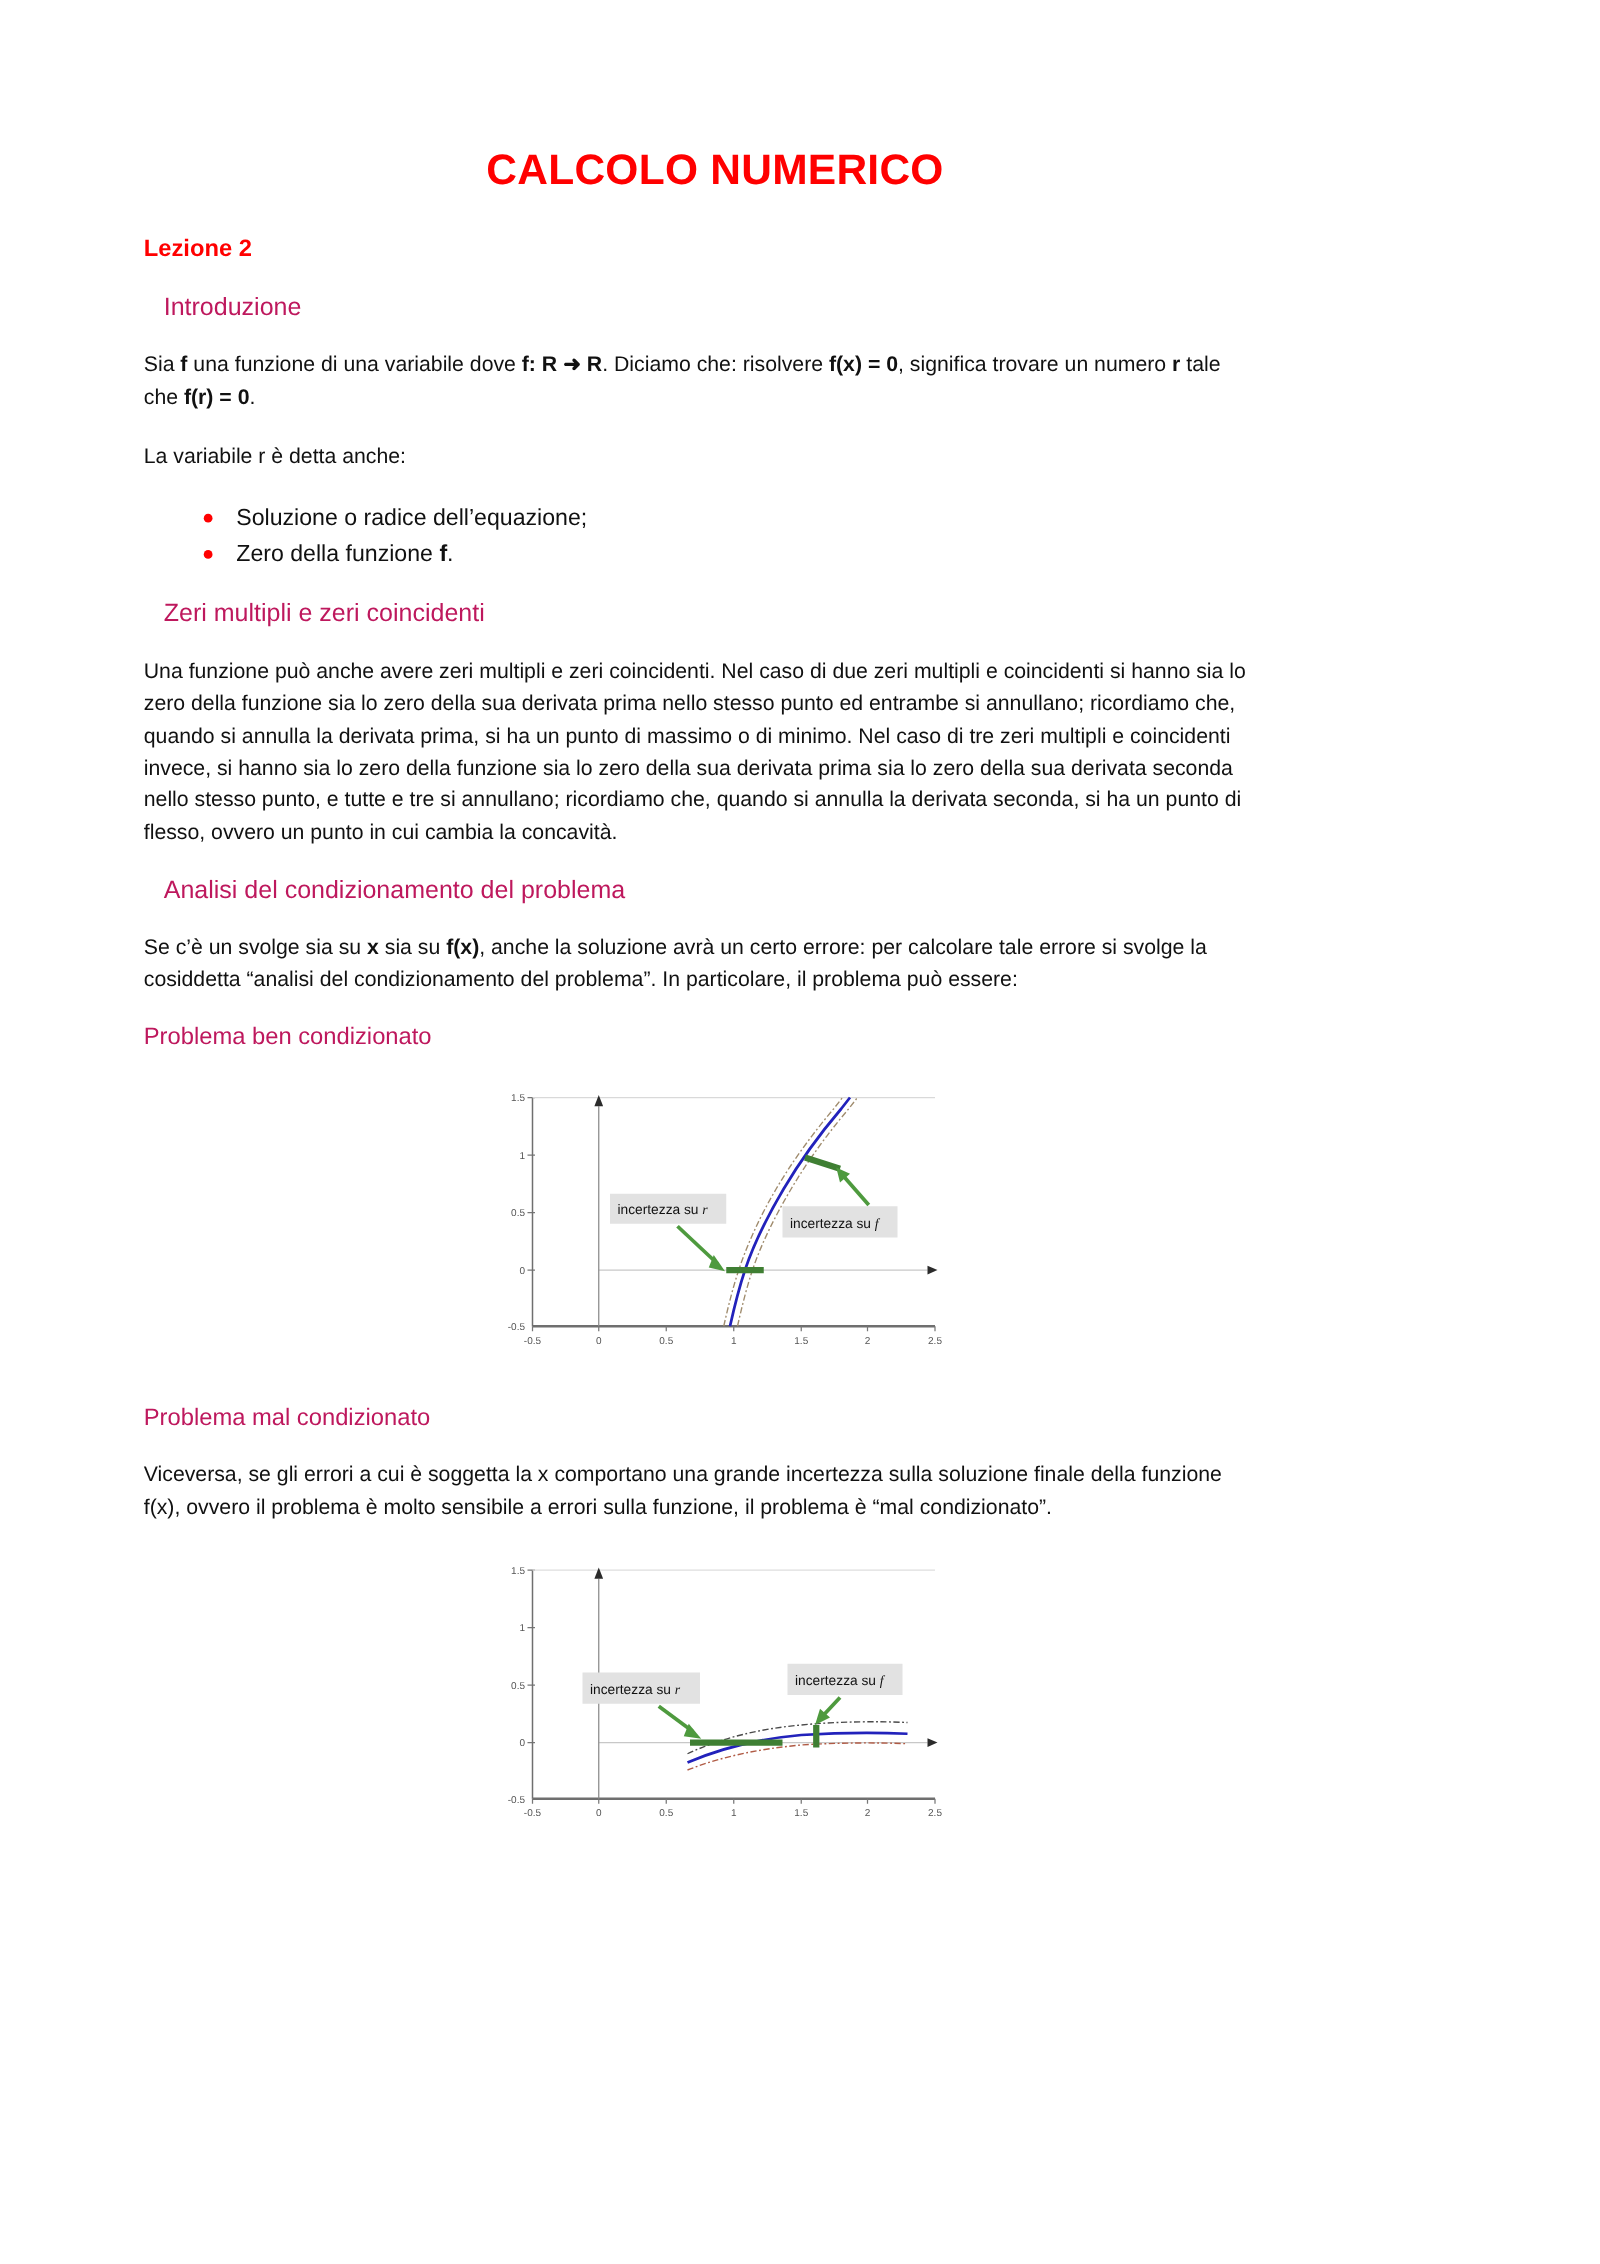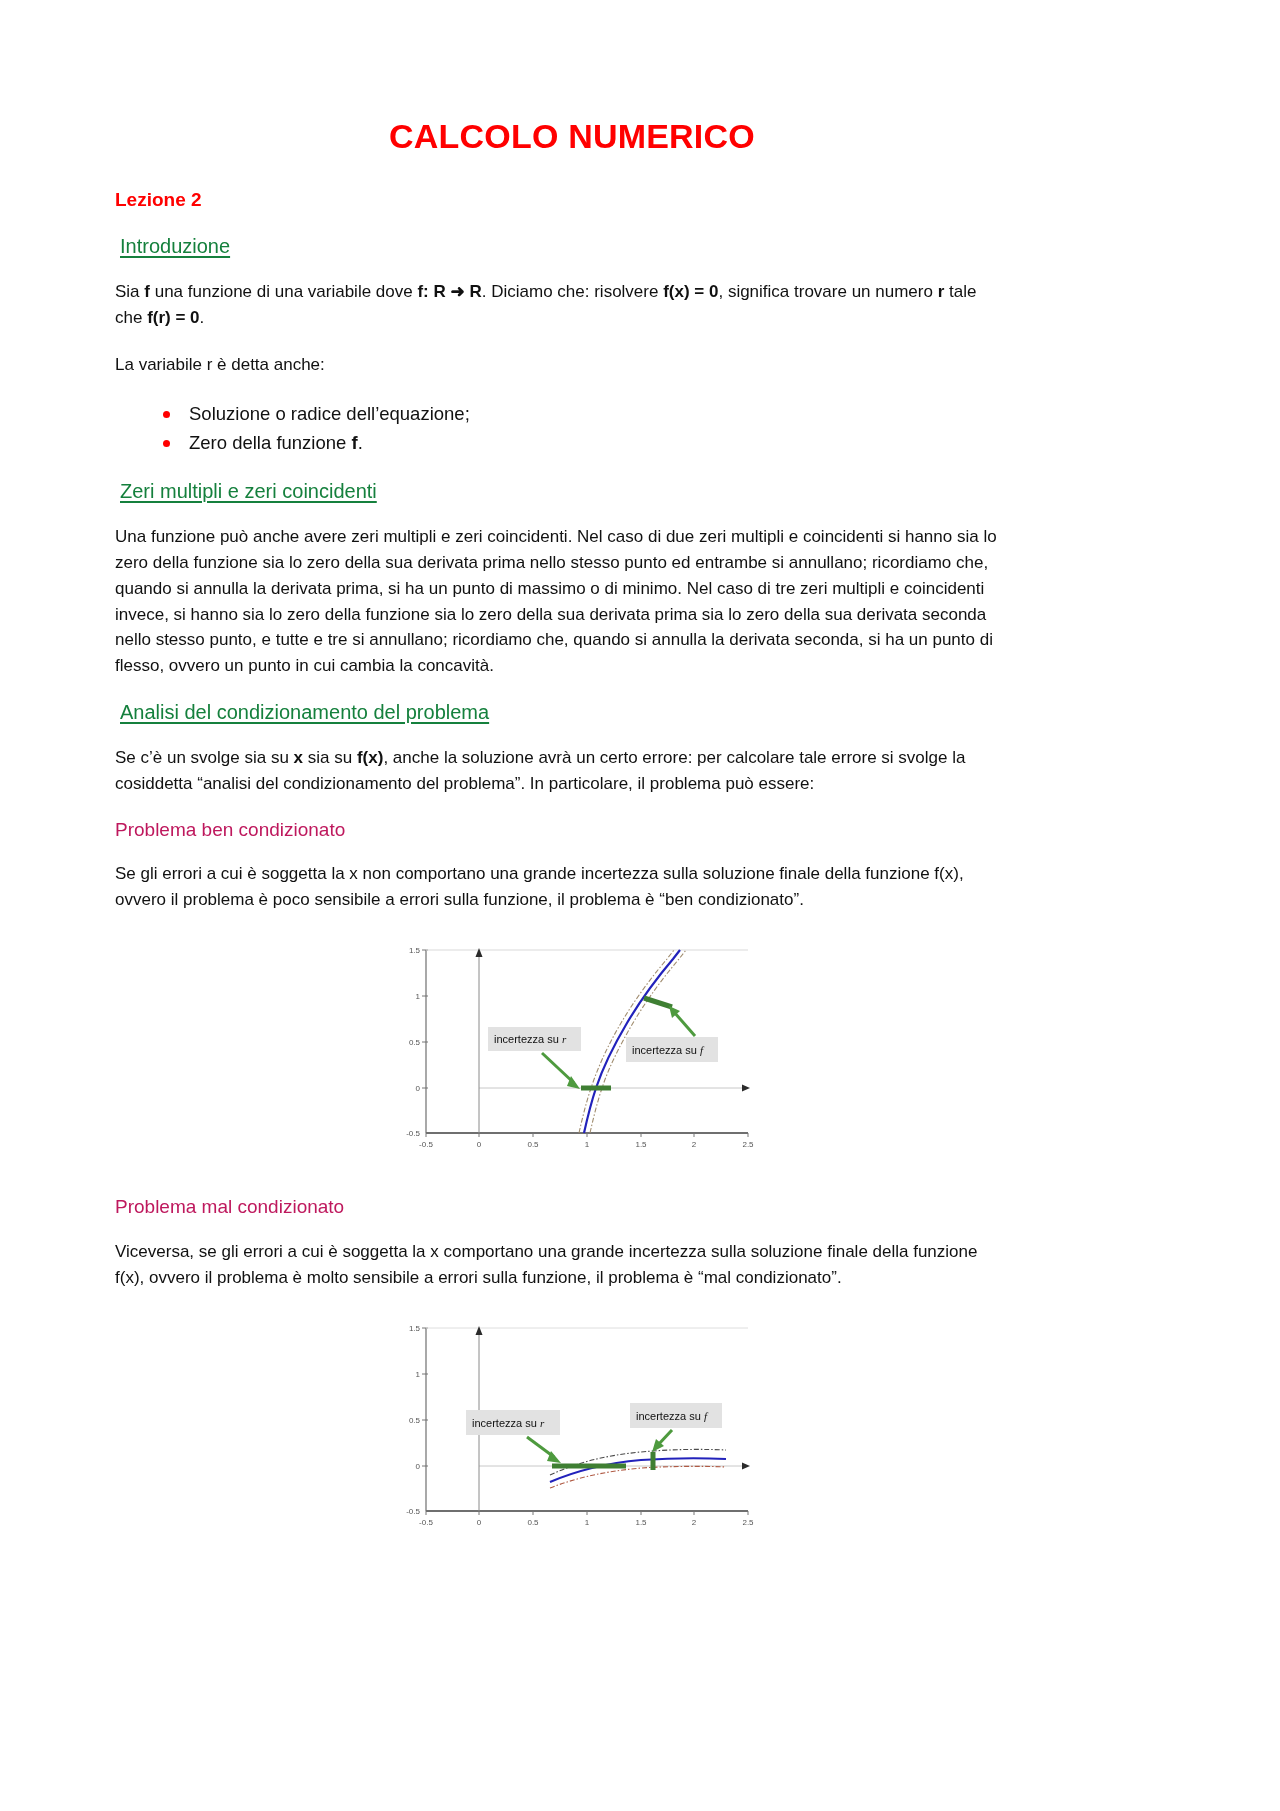--- a/index.html
+++ b/index.html
@@ -28,26 +28,25 @@
     line-height:1.1;
   }
   .h1{
     color:#ff0000;
     font-size:19px;
     font-weight:bold;
     margin:0 0 22px 0;
     line-height:1.2;
   }
   .h2{
-    color:#15803d;
+    color:#be185d;
     font-size:20px;
     font-weight:normal;
-    text-decoration:underline;
     text-underline-offset:3px;
-    margin:0 0 20px 5px;
+    margin:0 0 20px 16px;
     line-height:1.25;
   }
   .h3{
     color:#be185d;
     font-size:19px;
     font-weight:normal;
     margin:0 0 20px 0;
     line-height:1.25;
   }
   p.para{
@@ -111,21 +110,20 @@
     <li><span>Zero della funzione </span><b>f</b><span>.</span></li>
   </ul>
 
   <div class="h2">Zeri multipli e zeri coincidenti</div>
   <p class="para">Una funzione può anche avere zeri multipli e zeri coincidenti. Nel caso di due zeri multipli e coincidenti si hanno sia lo zero della funzione sia lo zero della sua derivata prima nello stesso punto ed entrambe si annullano; ricordiamo che, quando si annulla la derivata prima, si ha un punto di massimo o di minimo. Nel caso di tre zeri multipli e coincidenti invece, si hanno sia lo zero della funzione sia lo zero della sua derivata prima sia lo zero della sua derivata seconda nello stesso punto, e tutte e tre si annullano; ricordiamo che, quando si annulla la derivata seconda, si ha un punto di flesso, ovvero un punto in cui cambia la concavità.</p>
 
   <div class="h2">Analisi del condizionamento del problema</div>
   <p class="para"><span>Se c’è un svolge sia su </span><b>x</b><span> sia su </span><b>f(x)</b><span>, anche la soluzione avrà un certo errore: per calcolare tale errore si svolge la cosiddetta “analisi del condizionamento del problema”. In particolare, il problema può essere:</span></p>
 
   <div class="h3">Problema ben condizionato</div>
-  <p class="para">Se gli errori a cui è soggetta la x non comportano una grande incertezza sulla soluzione finale della funzione f(x), ovvero il problema è poco sensibile a errori sulla funzione, il problema è “ben condizionato”.</p>
 
   <div class="figure">
     <div class="fig-wrap">
       <svg width="380" height="228" viewBox="0 0 380 228">
 
         <g>
           <text class="tk" x="38" y="16" text-anchor="end" font-size="8" fill="#555" font-family="'Liberation Sans',sans-serif">1.5</text>
           <text class="tk" x="38" y="62" text-anchor="end" font-size="8" fill="#555" font-family="'Liberation Sans',sans-serif">1</text>
           <text class="tk" x="38" y="108" text-anchor="end" font-size="8" fill="#555" font-family="'Liberation Sans',sans-serif">0.5</text>
           <text class="tk" x="38" y="154" text-anchor="end" font-size="8" fill="#555" font-family="'Liberation Sans',sans-serif">0</text>

